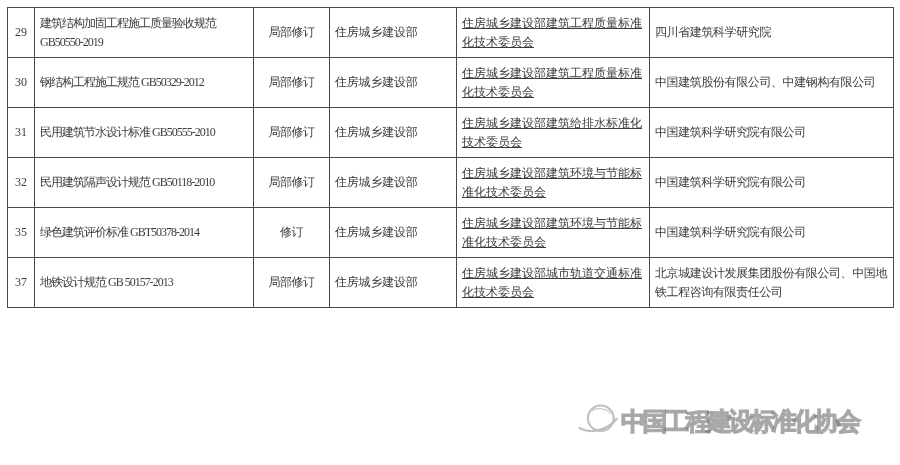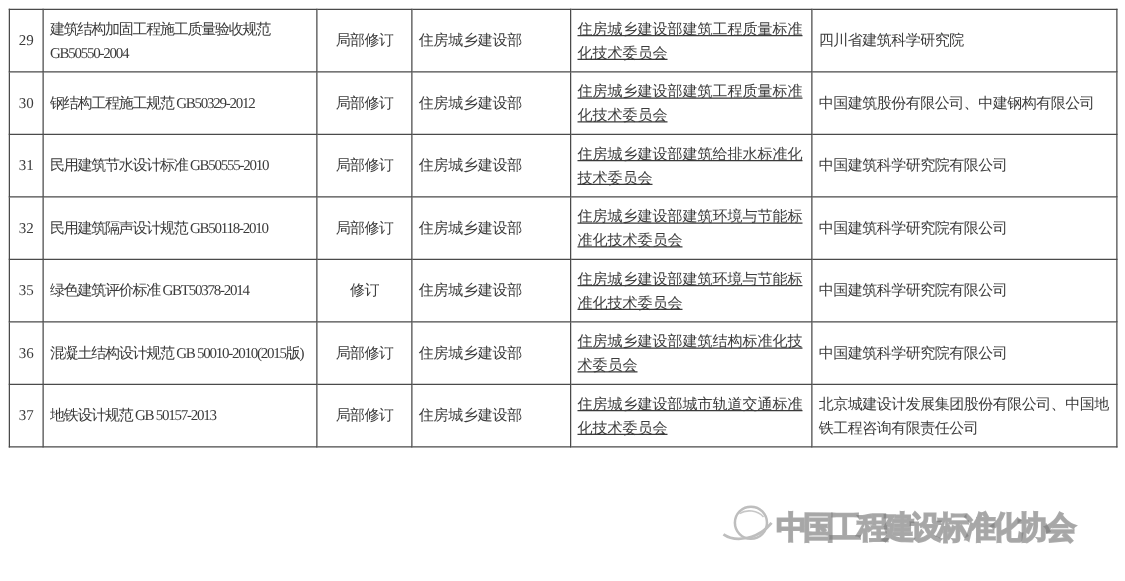--- a/index.html
+++ b/index.html
@@ -71,21 +71,21 @@
       <col style="width:27px">
       <col style="width:219px">
       <col style="width:76px">
       <col style="width:127px">
       <col style="width:193px">
       <col style="width:244px">
     </colgroup>
     <tbody>
         <tr>
           <td class="col-id">29</td>
-          <td class="col-name">建筑结构加固工程施工质量验收规范 GB50550-2004</td>
+          <td class="col-name">建筑结构加固工程施工质量验收规范 GB50550-2019</td>
           <td class="col-revision">局部修订</td>
           <td class="col-department">住房城乡建设部</td>
           <td class="col-committee">住房城乡建设部建筑工程质量标准化技术委员会</td>
           <td class="col-organization">四川省建筑科学研究院</td>
         </tr>
         <tr>
           <td class="col-id">30</td>
           <td class="col-name">钢结构工程施工规范 GB50329-2012</td>
           <td class="col-revision">局部修订</td>
           <td class="col-department">住房城乡建设部</td>
@@ -110,28 +110,20 @@
         </tr>
         <tr>
           <td class="col-id">35</td>
           <td class="col-name">绿色建筑评价标准 GBT50378-2014</td>
           <td class="col-revision">修订</td>
           <td class="col-department">住房城乡建设部</td>
           <td class="col-committee">住房城乡建设部建筑环境与节能标准化技术委员会</td>
           <td class="col-organization">中国建筑科学研究院有限公司</td>
         </tr>
         <tr>
-          <td class="col-id">36</td>
-          <td class="col-name">混凝土结构设计规范 GB 50010-2010(2015版)</td>
-          <td class="col-revision">局部修订</td>
-          <td class="col-department">住房城乡建设部</td>
-          <td class="col-committee">住房城乡建设部建筑结构标准化技术委员会</td>
-          <td class="col-organization">中国建筑科学研究院有限公司</td>
-        </tr>
-        <tr>
           <td class="col-id">37</td>
           <td class="col-name">地铁设计规范 GB 50157-2013</td>
           <td class="col-revision">局部修订</td>
           <td class="col-department">住房城乡建设部</td>
           <td class="col-committee">住房城乡建设部城市轨道交通标准化技术委员会</td>
           <td class="col-organization">北京城建设计发展集团股份有限公司、中国地铁工程咨询有限责任公司</td>
         </tr>
       </tbody>
   </table>
 

